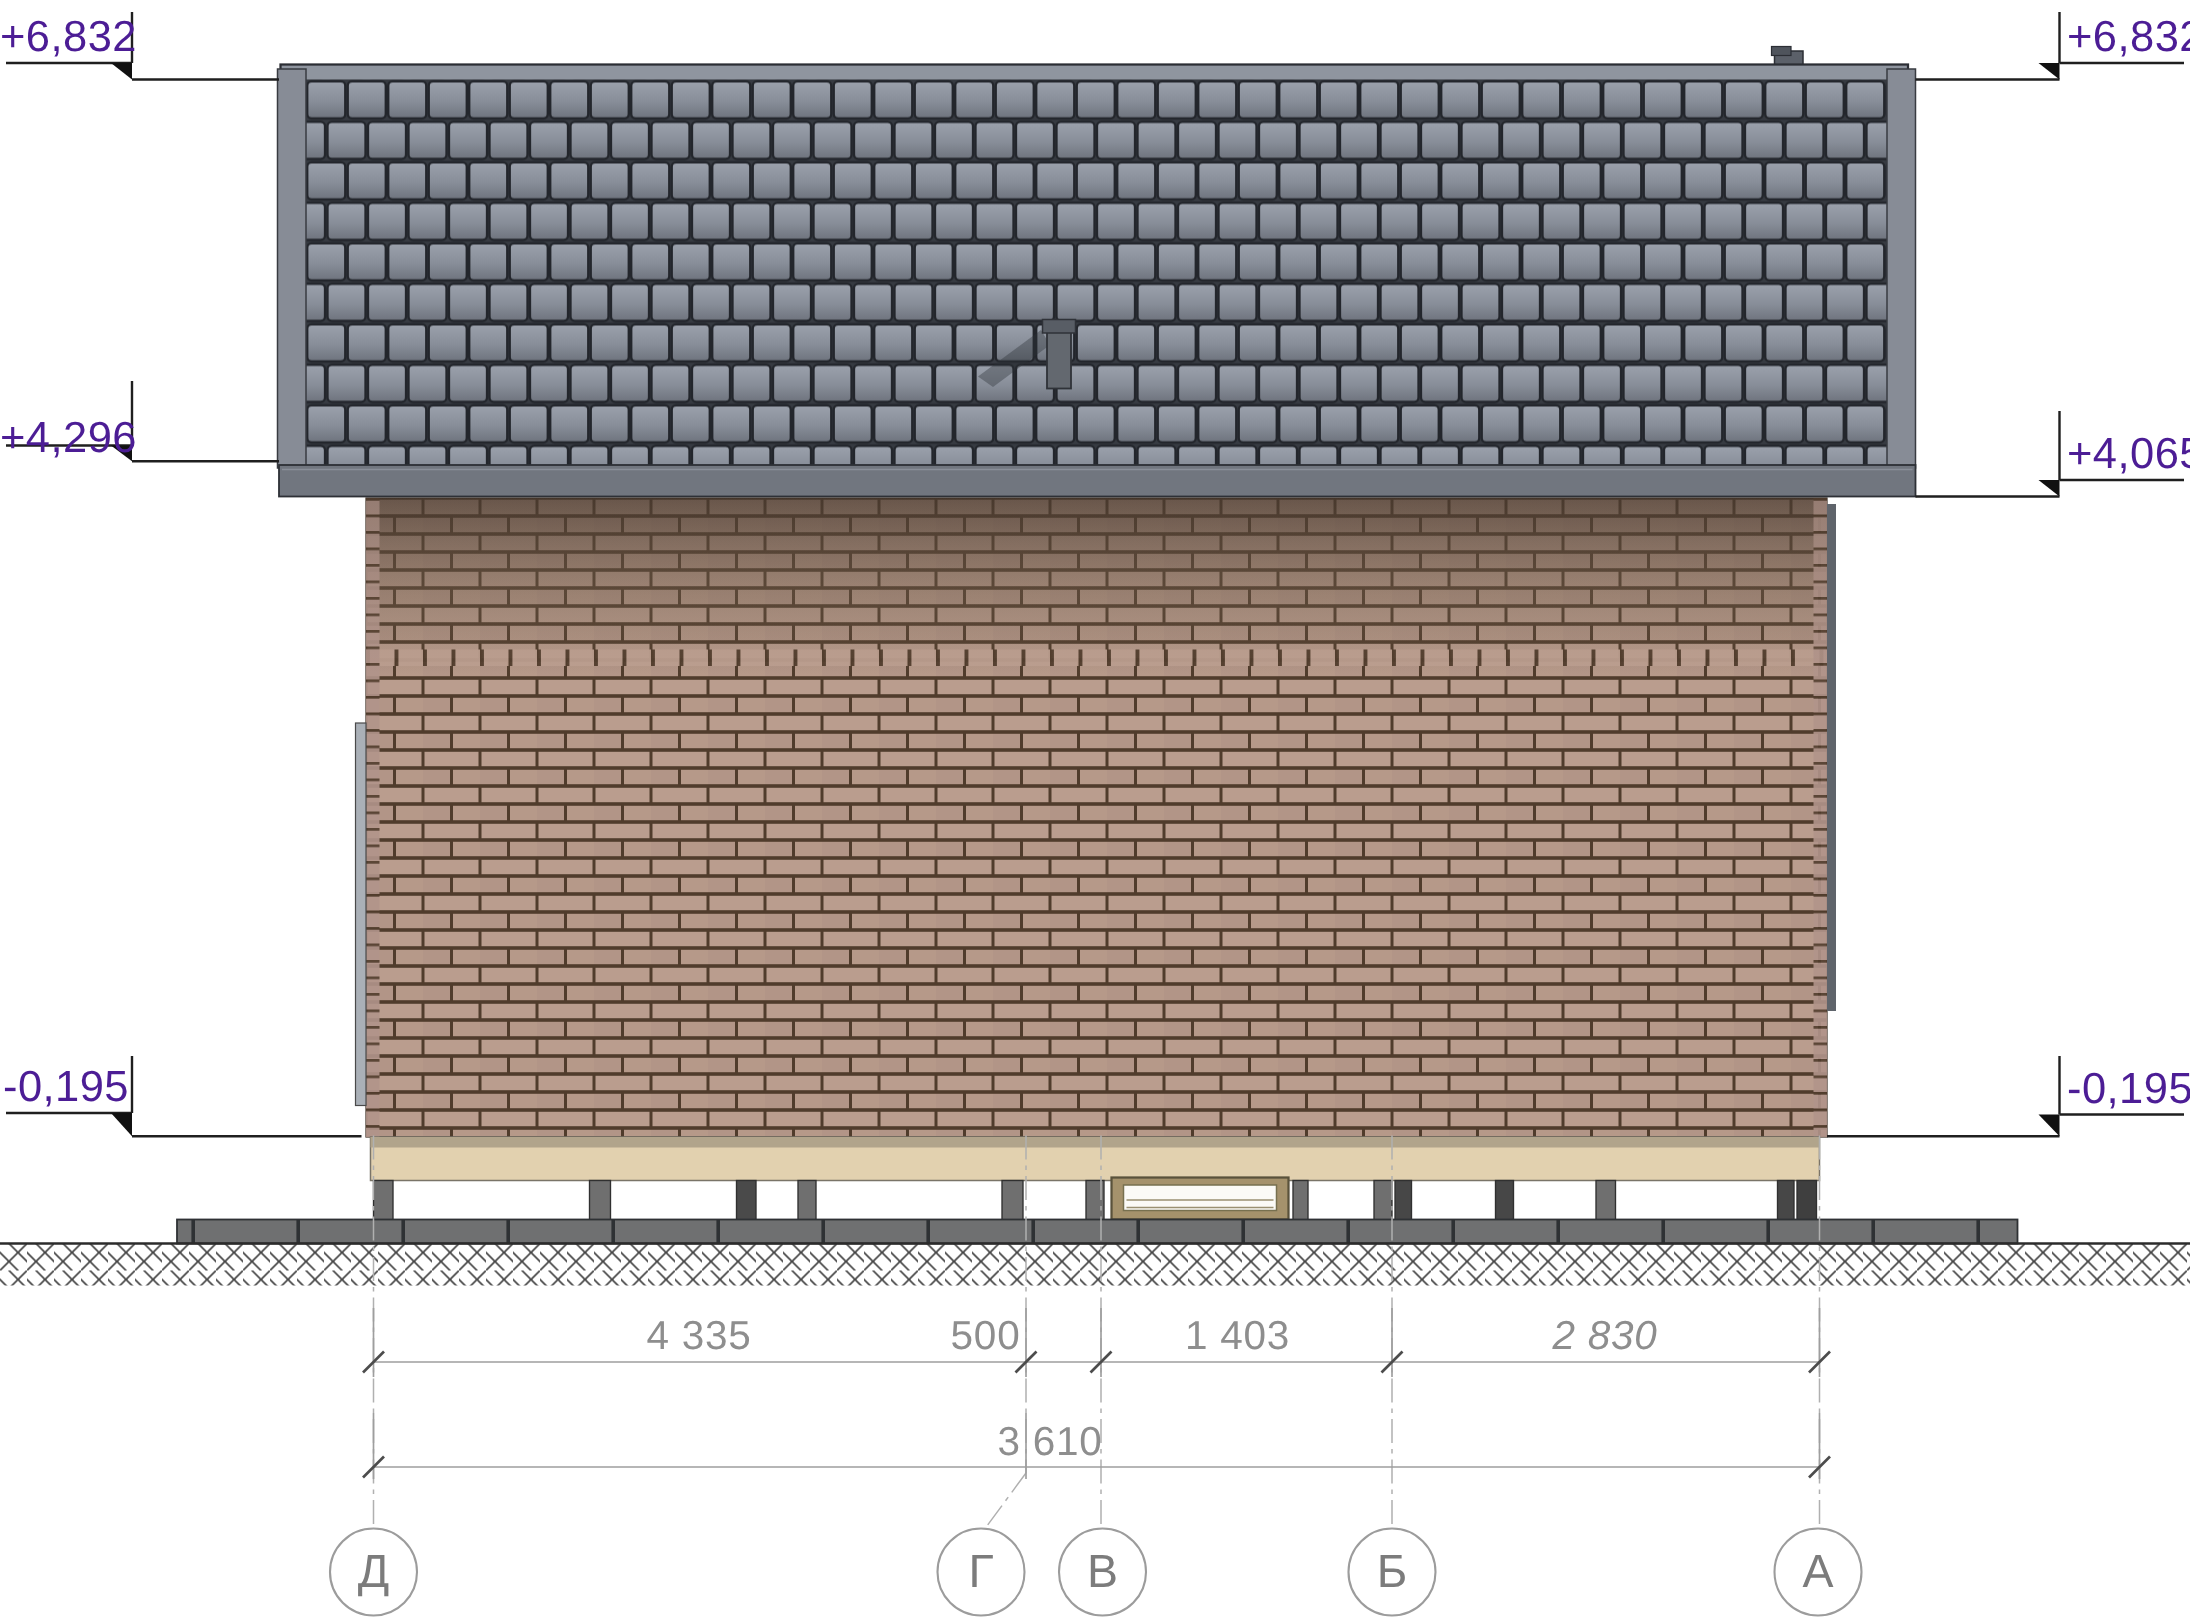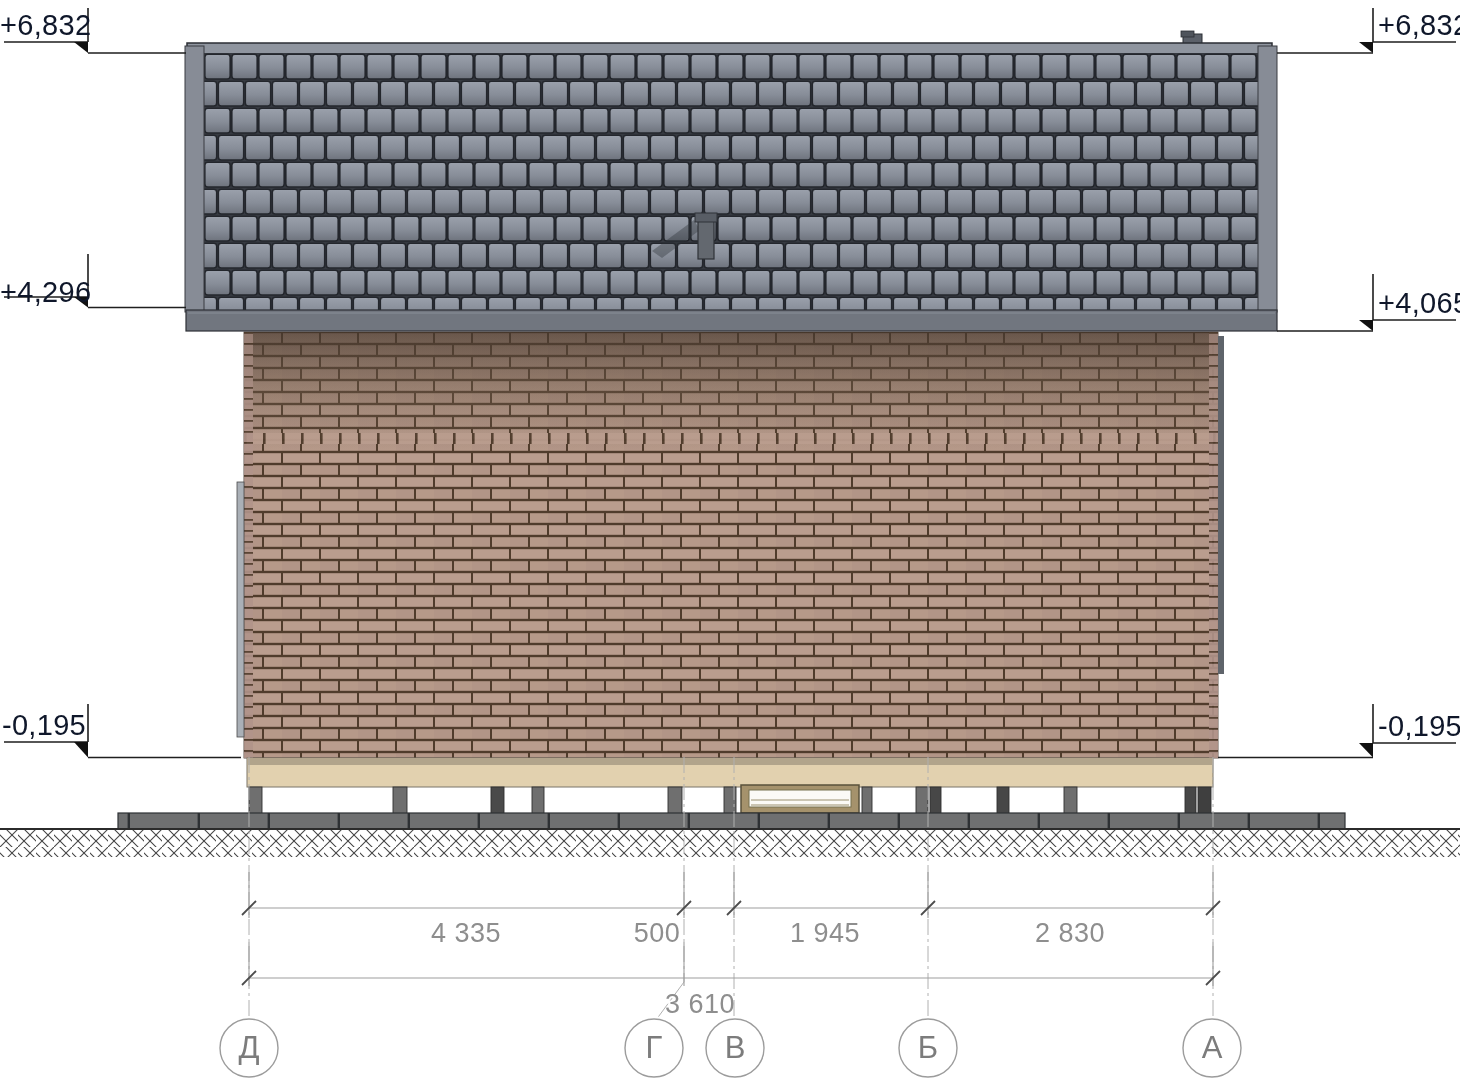--- a/index.html
+++ b/index.html
@@ -1,23 +1,23 @@
 <!DOCTYPE html>
 <html><head>
 <meta charset="utf-8">
 <style>
   html,body{margin:0;padding:0;background:#ffffff;}
   .canvas{position:relative;width:1460px;height:1080px;background:#ffffff;overflow:hidden;
           font-family:"Liberation Sans",sans-serif;}
   svg{position:absolute;left:0;top:0;}
   .t{position:absolute;white-space:nowrap;font-family:"Liberation Sans",sans-serif;}
-  .lvl{font-size:29px;color:#0f172a;letter-spacing:.3px;}
+  .lvl{font-size:29px;color:#4c1d95;letter-spacing:.3px;}
   .lvl-l{width:86px;text-align:right;}
   .lvl-r{width:120px;text-align:left;}
-  .dim{font-size:27px;color:#8e8e8e;width:140px;text-align:center;letter-spacing:.5px;margin-top:43px;}
+  .dim{font-size:27px;color:#8e8e8e;width:140px;text-align:center;letter-spacing:.5px;}
   .ax{font-size:31px;color:#7c7c7c;width:60px;height:60px;line-height:60px;text-align:center;}
 </style>
 </head>
 <body>
 
 <div class="canvas">
 
 <svg width="1460" height="1080" viewBox="0 0 1460 1080">
   <defs>
     <linearGradient id="tg" x1="0" y1="0" x2="0" y2="1">
@@ -178,22 +178,22 @@
 
 <div class="t lvl lvl-l" style="left:0;top:9px;">+6,832</div>
 <div class="t lvl lvl-l" style="left:0;top:276px;">+4,296</div>
 <div class="t lvl lvl-l" style="left:0;top:709px;">-0,195</div>
 <div class="t lvl lvl-r" style="left:1378px;top:9px;">+6,832</div>
 <div class="t lvl lvl-r" style="left:1378px;top:287px;">+4,065</div>
 <div class="t lvl lvl-r" style="left:1378px;top:710px;">-0,195</div>
 
 <div class="t dim" style="left:396px;top:875px;">4 335</div>
 <div class="t dim" style="left:587px;top:875px;text-align:center;">500</div>
-<div class="t dim" style="left:755px;top:875px;">1 945</div>
-<div class="t dim" style="left:1000px;top:875px;">2 830</div>
+<div class="t dim" style="left:755px;top:875px;">1 403</div>
+<div class="t dim" style="left:1000px;top:875px;font-style:italic;">2 830</div>
 <div class="t dim" style="left:630px;top:946px;">3 610</div>
 
 <div class="t ax" style="left:219px;top:1018px;">Д</div>
 <div class="t ax" style="left:624px;top:1018px;">Г</div>
 <div class="t ax" style="left:705px;top:1018px;">В</div>
 <div class="t ax" style="left:898px;top:1018px;">Б</div>
 <div class="t ax" style="left:1182px;top:1018px;">А</div>
 
 </div>
 

